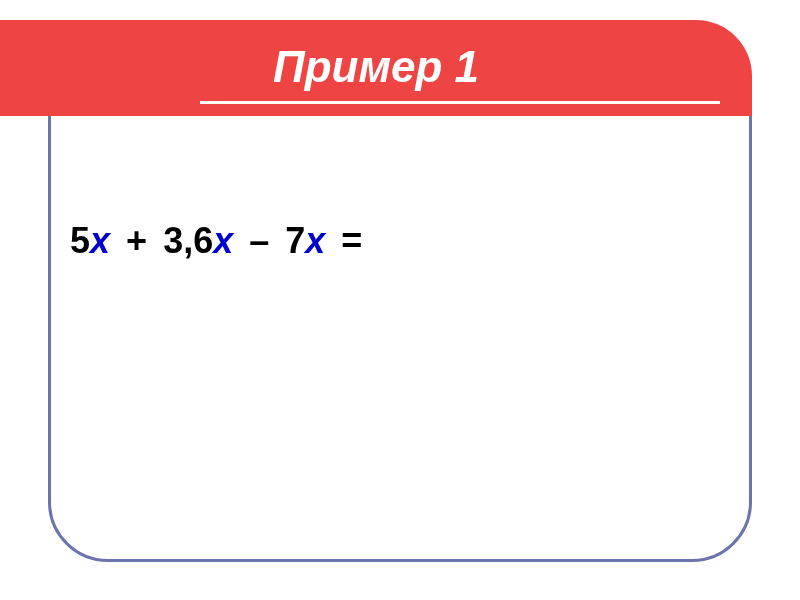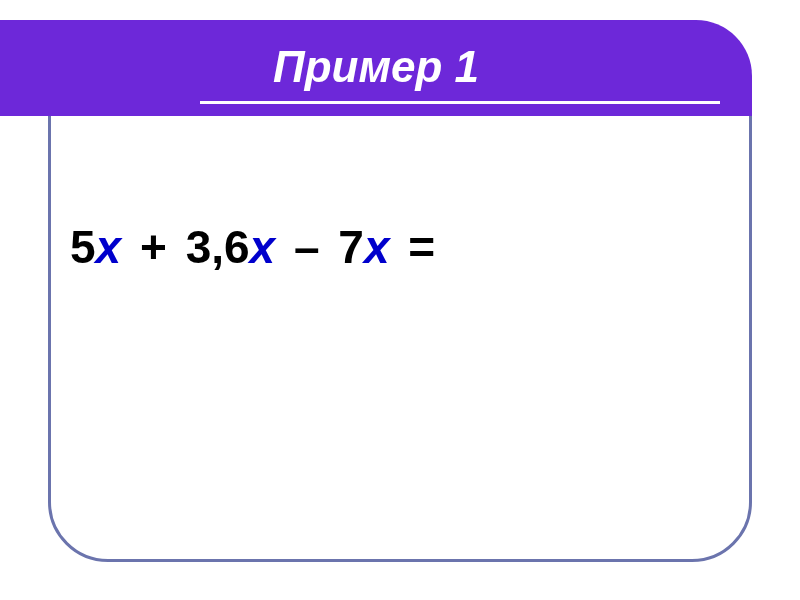--- a/index.html
+++ b/index.html
@@ -31,21 +31,21 @@
     background: #ffffff;
   }
 
   
   .header-bar {
     position: absolute;
     left: 0;
     top: 20px;
     width: 752px;
     height: 96px;
-    background: #6d28d9;
+    background: #ef4444;
     border-top-right-radius: 56px;
     border-bottom-right-radius: 0;
     text-decoration: underline;
   }
 
   
   .header-underline {
     position: absolute;
     left: 200px;
     right: 32px;
@@ -64,21 +64,21 @@
     font-weight: bold;
     font-style: italic;
     color: #ffffff;
   }
 
   
   .equation {
     position: absolute;
     left: 70px;
     top: 220px;
-    font-size: 46px;
+    font-size: 36px;
     font-weight: bold;
     color: #000000;
     white-space: nowrap;
   }
   .equation .coef { color: #000000; }
   .equation .var  { color: #0000cc; font-style: italic; }
   .equation .op   { color: #000000; padding: 0 6px; }
   .equation .eq   { color: #000000; padding-left: 6px; }
 </style>
 </head>

